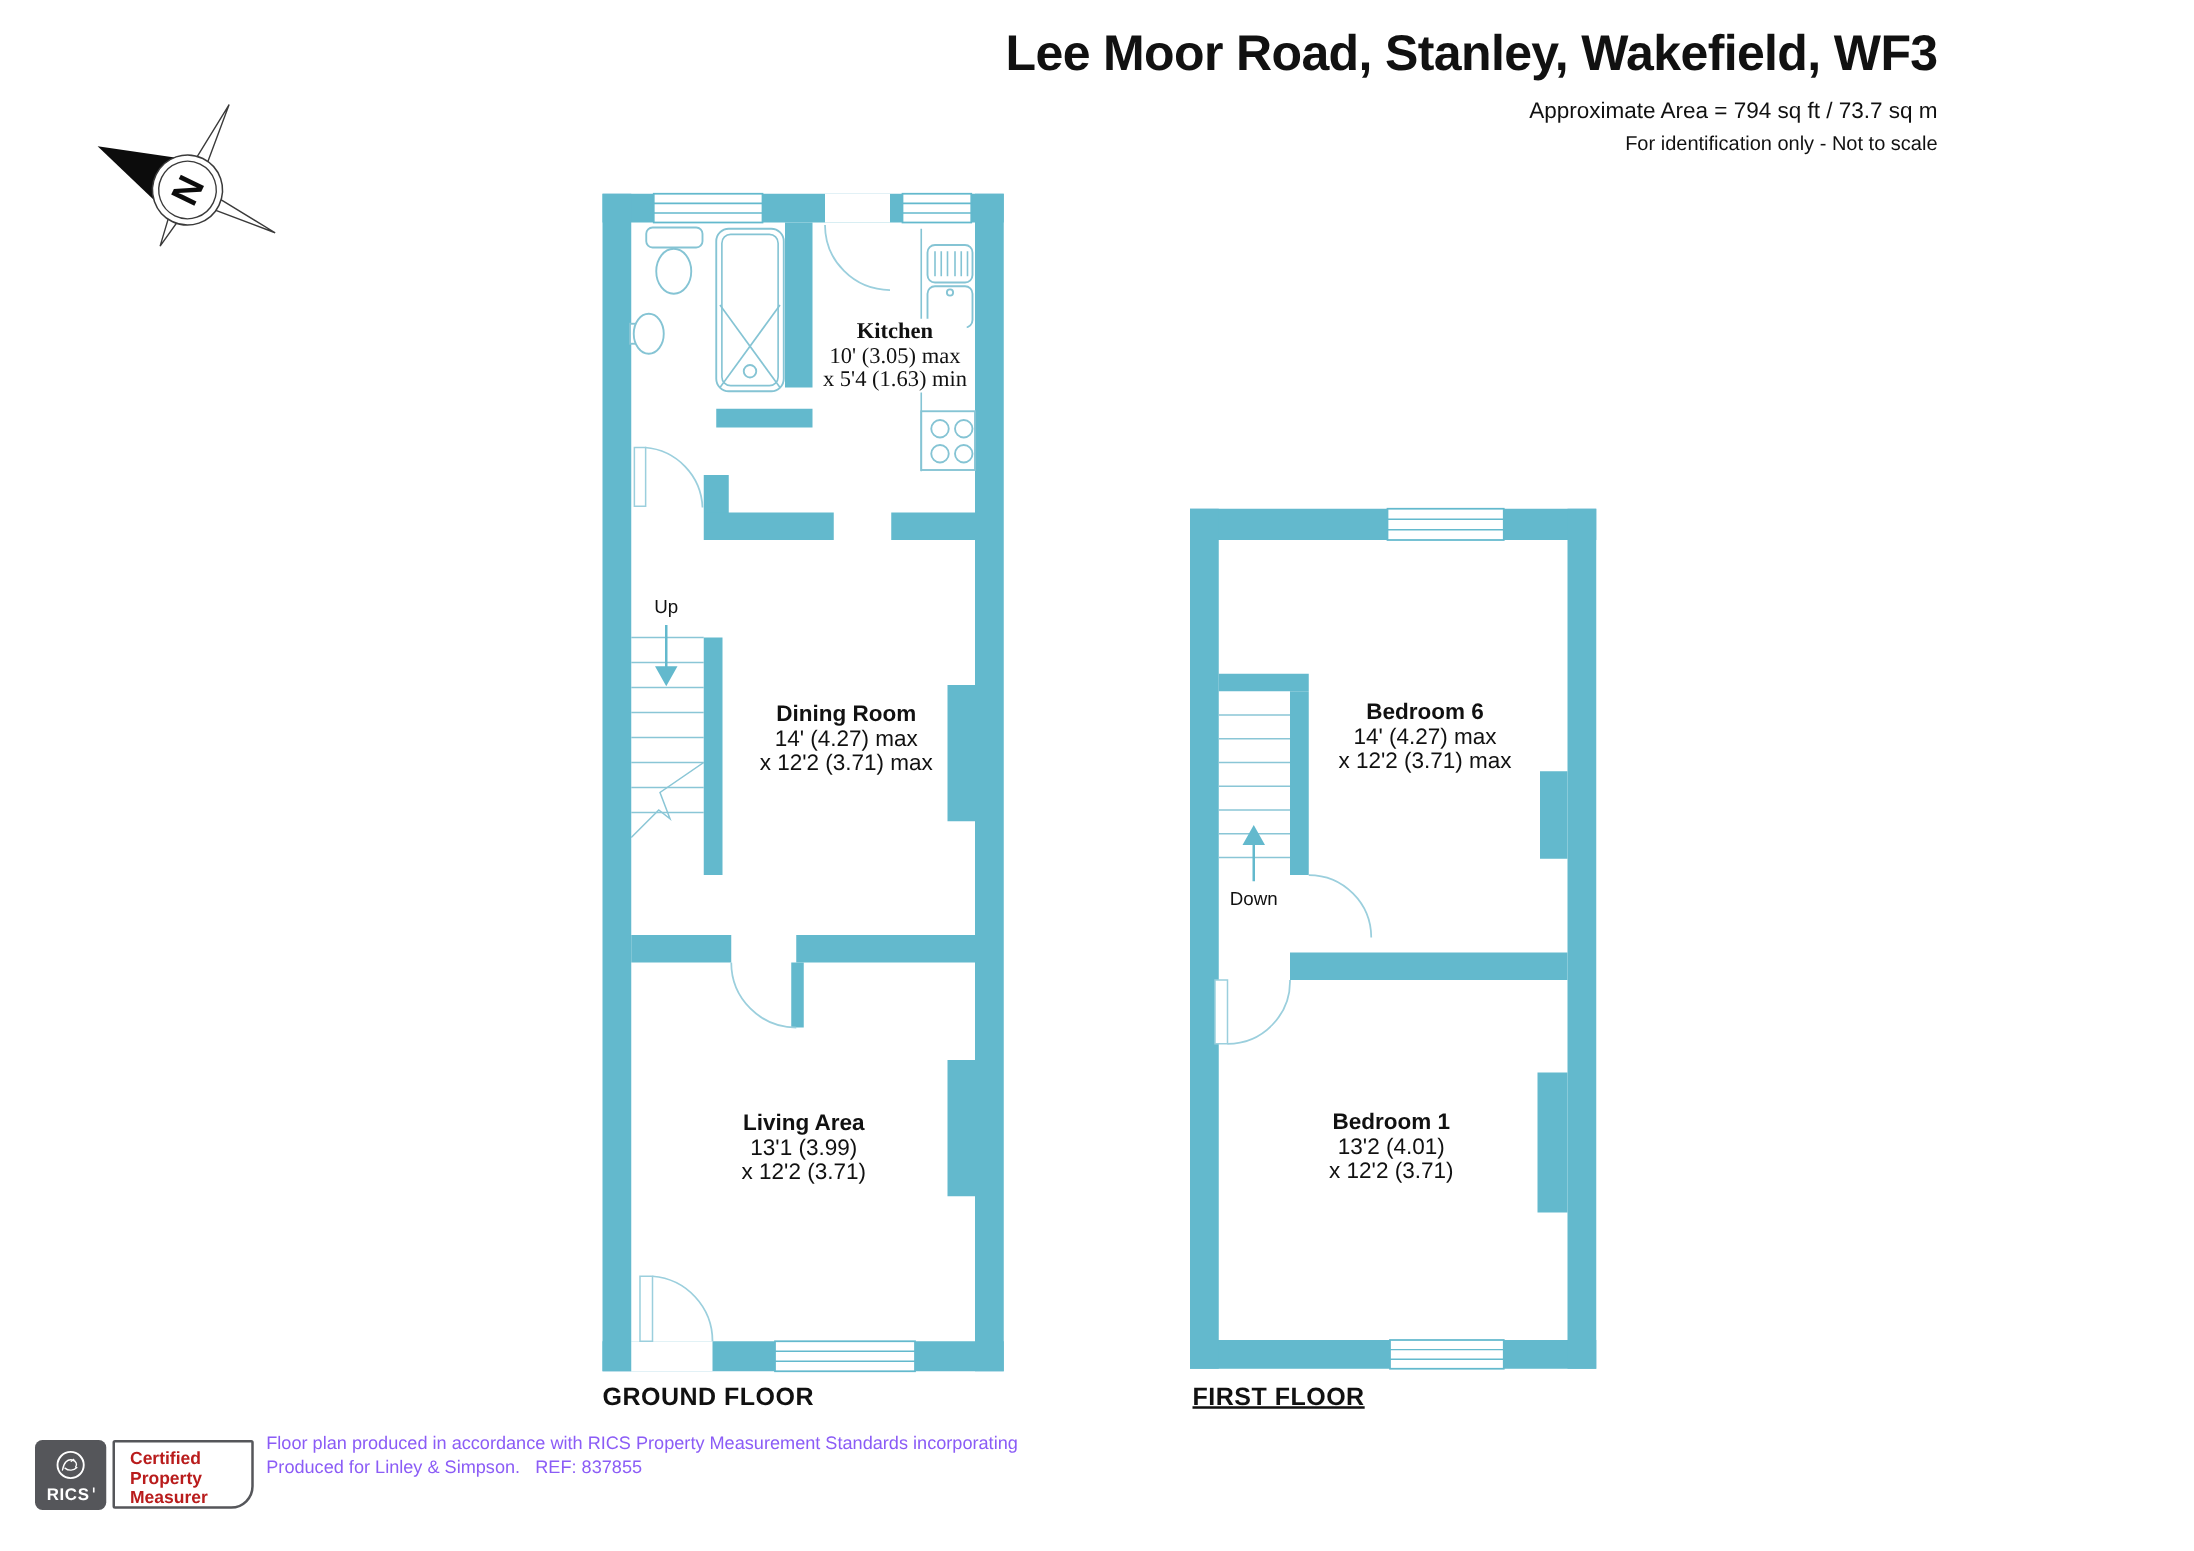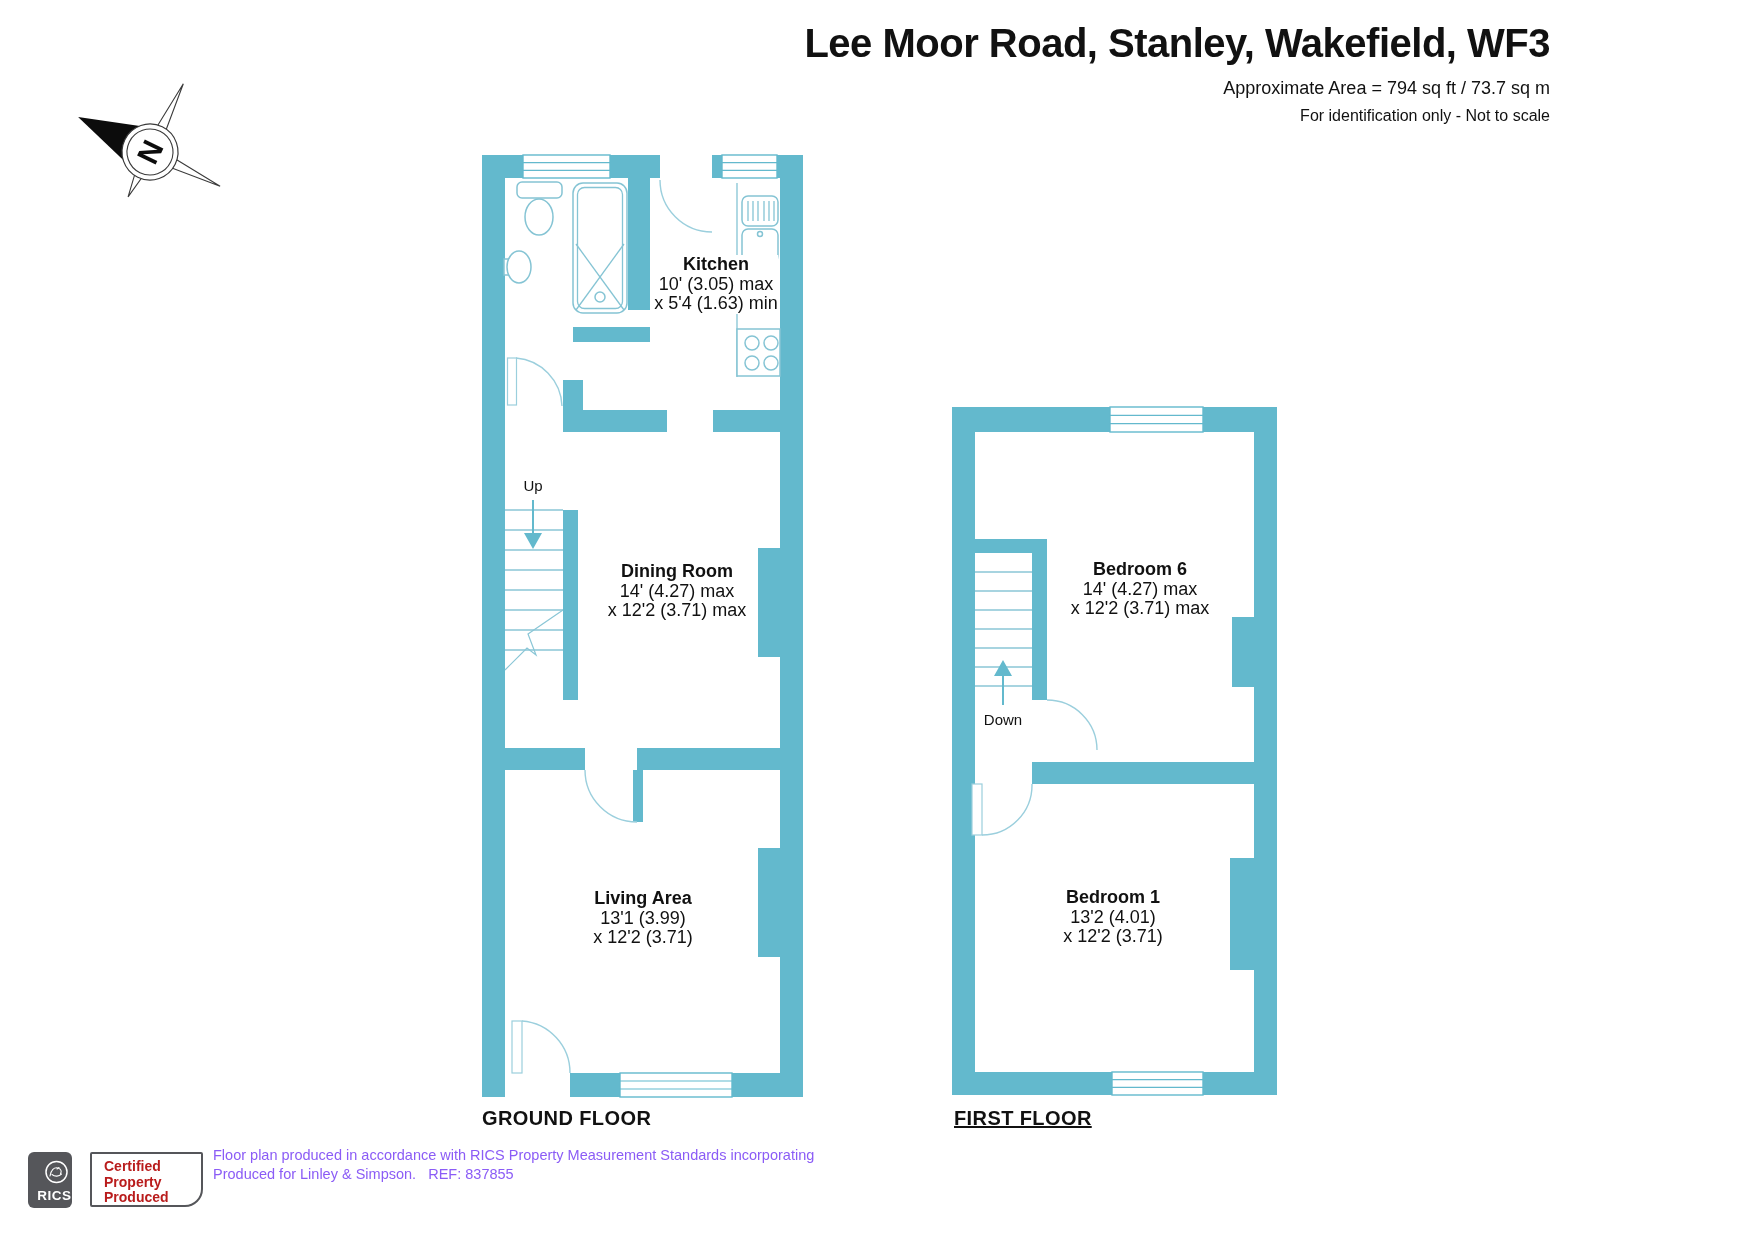--- a/index.html
+++ b/index.html
@@ -28,28 +28,28 @@
 
   
   .header{position:absolute;top:20px;right:205px;text-align:right;}
   .header-title{font-size:40px;font-weight:bold;line-height:46px;letter-spacing:-.5px;}
   .header-area{font-size:18px;margin-top:10px;line-height:24px;}
   .header-note{font-size:16px;margin-top:7px;line-height:17px;}
 
   
   .room-label{position:absolute;transform:translateX(-50%);text-align:center;
     font-size:18px;line-height:19.5px;white-space:nowrap;}
-  .room-label.on-white{background:#fff;}
+  .room-label.on-white{background:#fff;font-family:Liberation Serif, serif;}
   .room-name{font-weight:bold;}
   .stair-label{position:absolute;transform:translateX(-50%);font-weight:normal;
     font-size:15px;white-space:nowrap;}
   .floor-caption{position:absolute;font-weight:bold;font-size:20px;letter-spacing:.4px;white-space:nowrap;}
 
   
-  .rics-logo{position:absolute;left:28px;top:1152px;width:44px;height:56px;
+  .rics-logo{position:absolute;left:28px;top:1152px;width:57px;height:56px;
     background:#55565a;border-radius:6px;}
   .cpm-badge{position:absolute;left:90px;top:1152px;width:113px;height:55px;
     border:2.5px solid #55565a;border-radius:2px 2px 18px 2px;box-sizing:border-box;
     color:#b91c1c;font-weight:bold;font-size:14px;line-height:15.5px;padding:5px 0 0 12px;background:#fff;}
   .footer-text{position:absolute;left:213px;top:1146px;font-size:14.5px;line-height:19.2px;color:#8b5cf6;}
 </style>
 </head>
 <body>
 
 <div class="canvas">
@@ -264,21 +264,21 @@
       <circle cx="28.5" cy="20" r="10.5" fill="none" stroke="#ffffff" stroke-width="1.5"></circle>
       <path d="M22 24 c1-6 4-9 8-8 c3 1 4 3.5 2.5 5.5 m-8.5 1 c3 2.5 7 2 9.5 -0.5 m-4.5 -5 l2 -1.5" fill="none" stroke="#ffffff" stroke-width="1.1" stroke-linecap="round"></path>
       <text x="26.5" y="48" text-anchor="middle" fill="#ffffff" style="font:bold 13.5px 'Liberation Sans',sans-serif;letter-spacing:.5px">RICS</text>
       <line x1="47" y1="38" x2="47" y2="42" stroke="#ffffff" stroke-width="1.3"></line>
     </svg>
   </div>
 
   <div class="cpm-badge">
     <div>Certified</div>
     <div>Property</div>
-    <div>Produced</div>
+    <div>Measurer</div>
   </div>
 
   <div class="footer-text">
     <div>Floor plan produced in accordance with RICS Property Measurement Standards incorporating</div>
     <div>Produced for Linley &amp; Simpson.&nbsp;&nbsp; REF: 837855</div>
   </div>
 
 </div>
 
 </body></html>

